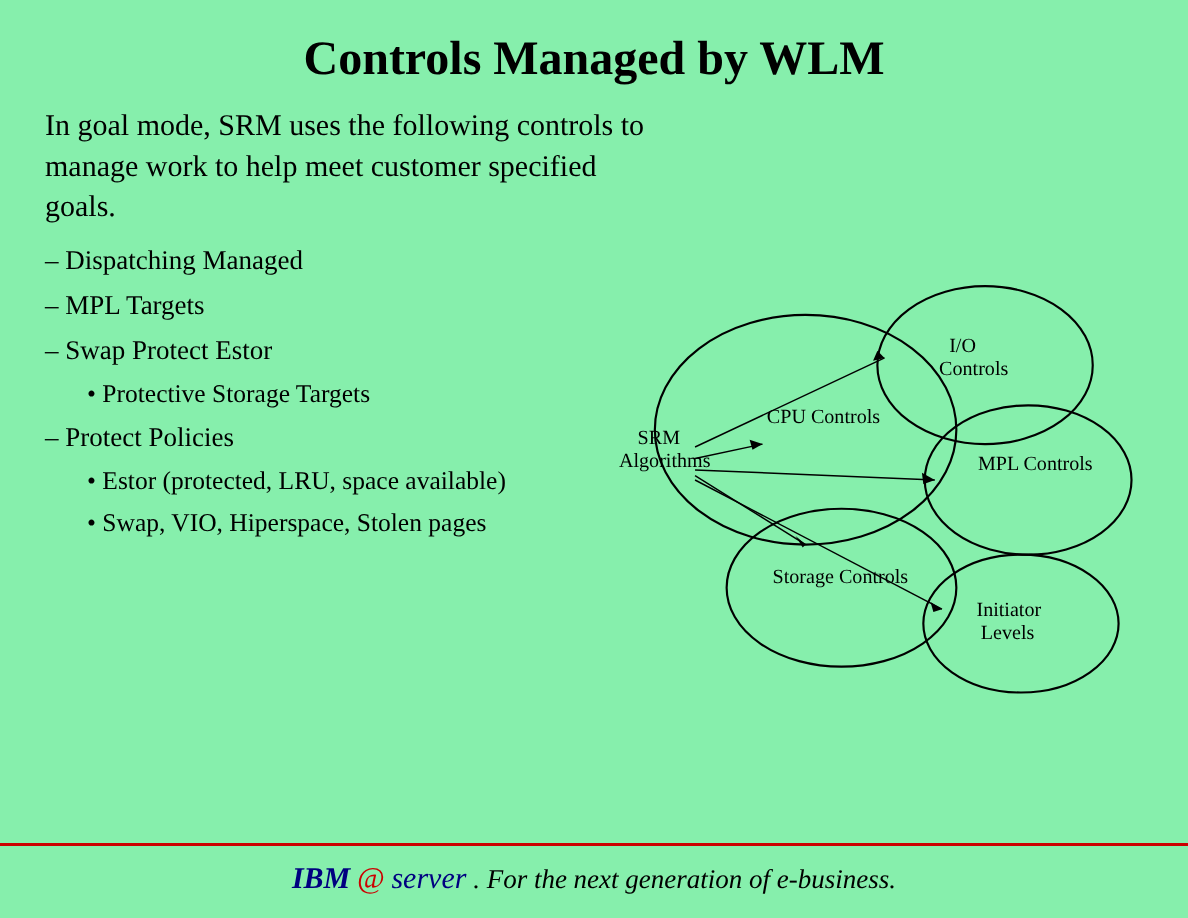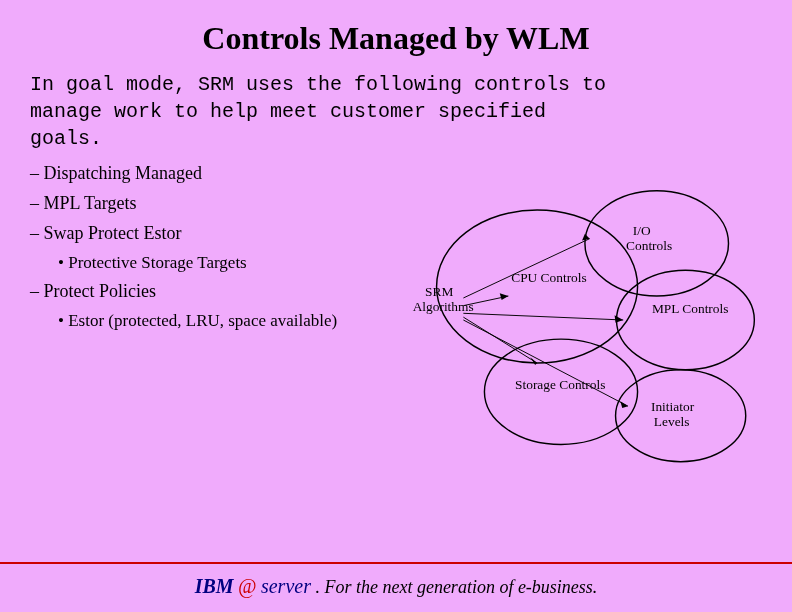--- a/index.html
+++ b/index.html
@@ -9,39 +9,38 @@
       height: 612px;
       background: #ffffff;
       font-family: 'Times New Roman', Times, serif;
       overflow: hidden;
       position: relative;
     }
 
     .slide {
       width: 792px;
       height: 612px;
-      background: #f0abfc;
+      background: #86efac;
       position: relative;
       padding: 20px 30px 10px 30px;
     }
 
     .title {
       text-align: center;
       font-size: 32px;
       font-weight: bold;
       margin-bottom: 14px;
       color: #000;
     }
 
     .intro-text {
       font-size: 20px;
       line-height: 1.35;
       margin-bottom: 8px;
       color: #000;
-      font-family: Liberation Mono, monospace;
     }
 
     .content-area {
       display: flex;
       flex-direction: row;
       align-items: flex-start;
       margin-top: 4px;
     }
 
     .left-list {
@@ -141,20 +140,23 @@
       </div>
       <div class="list-item sub-item">
         <span>• Protective Storage Targets</span>
       </div>
       <div class="list-item">
         <span>– Protect Policies</span>
       </div>
       <div class="list-item sub-item">
         <span>• Estor (protected, LRU, space available)</span>
       </div>
+      <div class="list-item sub-item">
+        <span>• Swap, VIO, Hiperspace, Stolen pages</span>
+      </div>
     </div>
 
     <div class="diagram-area">
       <svg class="diagram" viewBox="0 0 420 310">
 
         <ellipse cx="185" cy="120" rx="105" ry="80" fill="none" stroke="#000" stroke-width="1.5"></ellipse>
 
         <ellipse cx="310" cy="75" rx="75" ry="55" fill="none" stroke="#000" stroke-width="1.5"></ellipse>
 
         <ellipse cx="340" cy="155" rx="72" ry="52" fill="none" stroke="#000" stroke-width="1.5"></ellipse>

